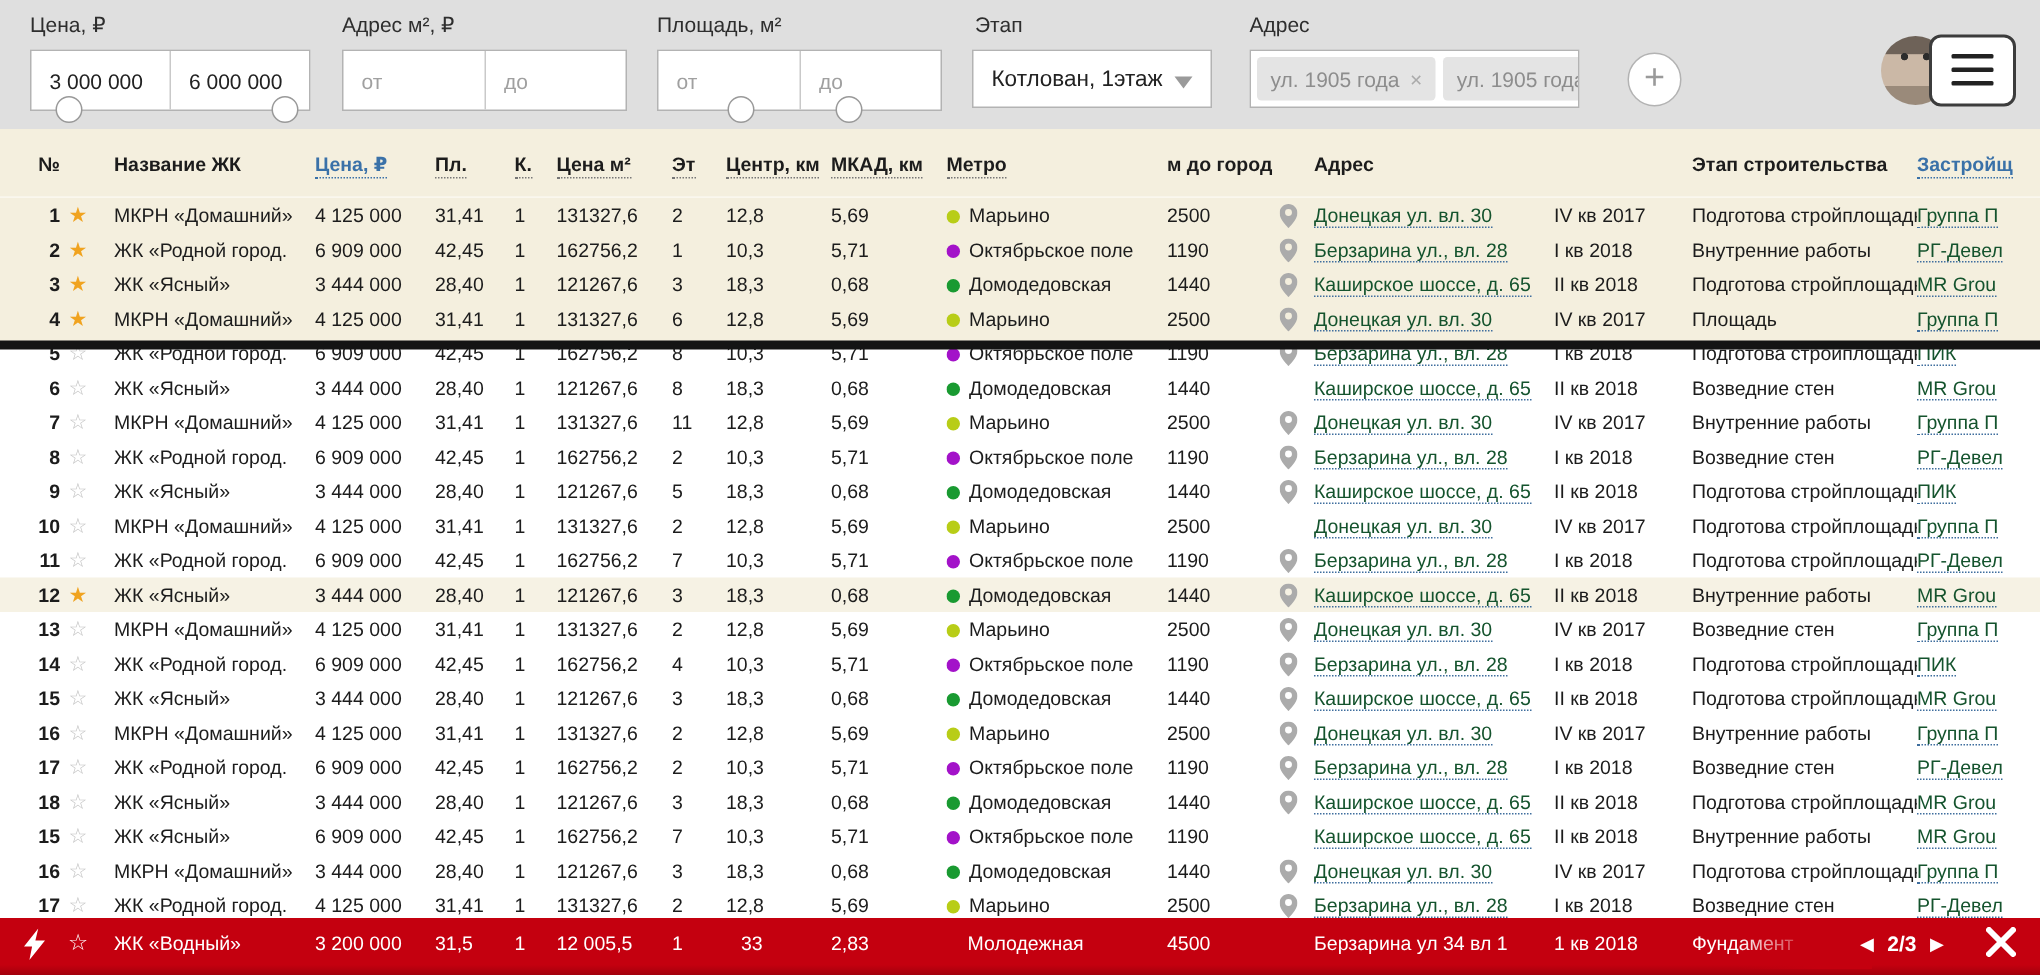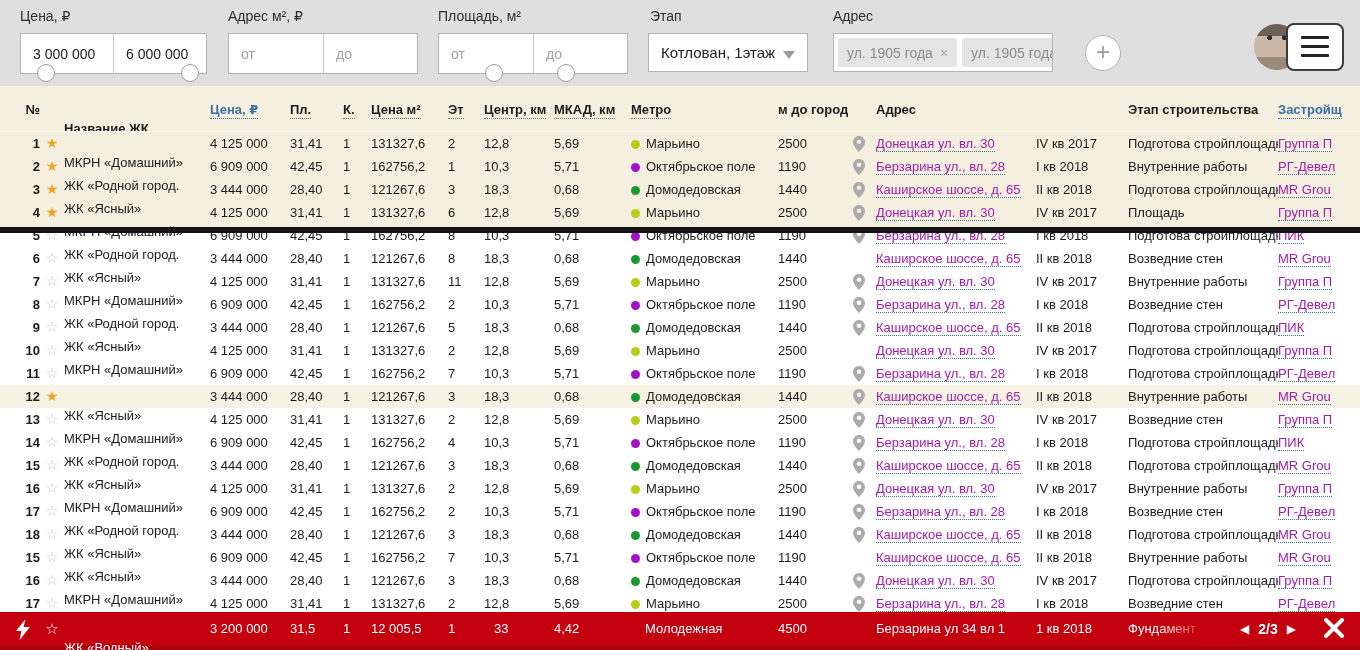--- a/index.html
+++ b/index.html
@@ -49,39 +49,39 @@
   .hcell.sorted span{color:#3a71a8;border-bottom:1px dotted #3a71a8;}
   .pinned{position:absolute;left:0;top:131px;width:1360px;height:96px;background:#f4efde;z-index:2;border-top:1px solid #faf7ee;}
   .scrollrows{position:absolute;left:0;top:224px;width:1360px;z-index:1;}
   .divider{position:absolute;left:0;top:227px;width:1360px;height:6px;background:#141414;z-index:3;}
   .row{position:relative;width:1360px;height:23px;line-height:23px;font-size:13px;white-space:nowrap;cursor:pointer;}
   .row.hl{background:#f6f2e4;}
   .c{position:absolute;top:0;height:23px;overflow:hidden;}
   
   .co-num{left:10px;width:30px;text-align:right;font-weight:bold;}
   .co-star{left:43px;width:18px;text-align:center;}
-  .co-name{left:64px;width:144px;margin-top:19px;}
+  .co-name{left:76px;width:144px;}
   .co-price{left:210px;width:78px;}
   .co-area{left:290px;width:48px;}
   .co-rooms{left:343px;width:26px;}
   .co-ppsm{left:371px;width:75px;}
   .co-floor{left:448px;width:34px;}
   .co-center{left:484px;width:66px;}
   .co-mkad{left:554px;width:74px;}
   .co-metro{left:631px;width:145px;}
   .co-dist{left:778px;width:72px;}
   .co-pin{left:853px;width:20px;}
   .co-addr{left:876px;width:158px;}
   .co-due{left:1036px;width:88px;}
   .co-stage{left:1128px;width:150px;}
   .co-dev{left:1278px;width:95px;}
   .star-on{color:#f0a31f;font-size:14px;}
   .star-off{color:#c3c3c3;font-size:14px;}
   .dot{display:inline-block;width:9px;height:9px;border-radius:50%;margin-right:6px;vertical-align:-1px;background:#999;}
-  .link{color:#a21caf;}
+  .link{color:#14532d;}
   .link span{border-bottom:1px dotted #3f6e9e;}
   .pin-ic{display:inline-block;margin-top:4px;}
   
   .redbar{position:absolute;left:0;top:612px;width:1360px;height:38px;z-index:8;
     background:linear-gradient(#c4000f 0 82%, #a2000c 100%);color:#fff;font-size:13px;line-height:34px;white-space:nowrap;}
   .redbar .c{height:34px;}
   .rb-star{color:#fff;font-size:15px;}
   .bolt{position:absolute;left:16px;top:7px;}
   .fadeout{position:absolute;left:1158px;top:0;width:90px;height:34px;
     background:linear-gradient(90deg, rgba(196,0,15,0) 0%, #c4000f 60%);}
@@ -630,21 +630,21 @@
       <path d="M9.5 0 L0 12 L5.4 12 L3.6 21 L14 8 L7.6 8 Z" fill="#fff"></path>
     </svg>
   <span class="c co-star rb-star">☆</span>
   <span class="c co-name">ЖК «Водный»</span>
   <span class="c co-price">3 200 000</span>
   <span class="c co-area">31,5</span>
   <span class="c co-rooms">1</span>
   <span class="c co-ppsm">12 005,5</span>
   <span class="c co-floor">1</span>
   <span class="c co-center" style="left:494px;">33</span>
-  <span class="c co-mkad">4,42</span>
+  <span class="c co-mkad">2,83</span>
   <span class="c" style="left:645px;width:130px;">Молодежная</span>
   <span class="c co-dist">4500</span>
   <span class="c co-addr">Берзарина ул 34 вл 1</span>
   <span class="c co-due">1 кв 2018</span>
   <span class="c co-stage">Фундамент</span>
   <span class="fadeout"></span>
   <span class="pager">
     <span class="pg-arrow">◀</span>
     <span class="pg-num">2/3</span>
     <span class="pg-arrow">▶</span>

